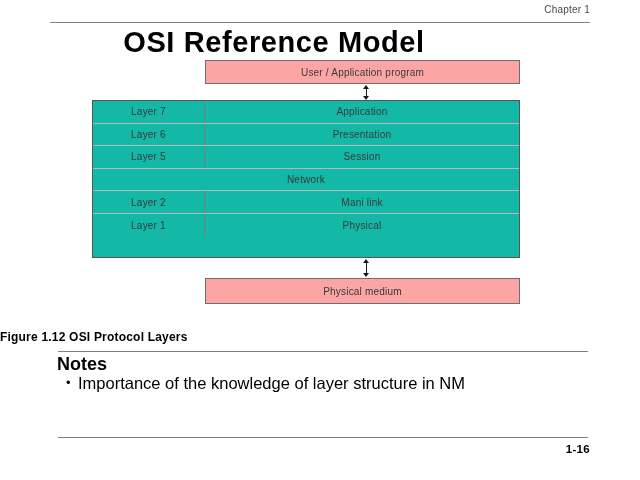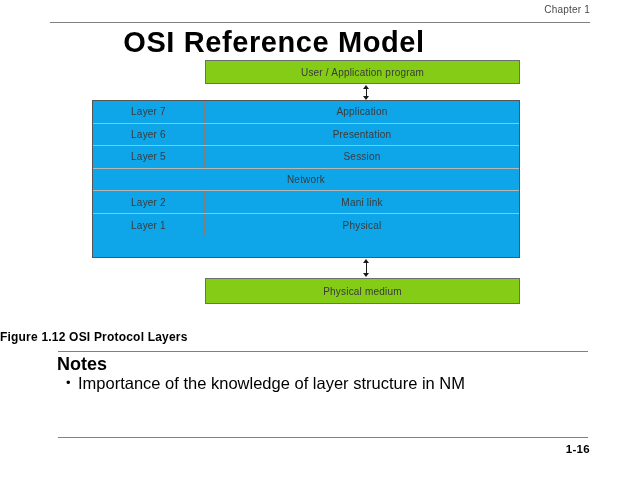--- a/index.html
+++ b/index.html
@@ -54,21 +54,21 @@
     font-weight: bold;
     letter-spacing: 0.6px;
     color: #000;
   }
 
   
   .box {
     position: absolute;
     box-sizing: border-box;
     border: 1px solid #6e6e6e;
-    background: #84cc16;
+    background: #fca5a5;
     font-size: 10px;
     color: #3a3a3a;
     display: flex;
     align-items: center;
     justify-content: center;
     letter-spacing: 0.2px;
     white-space: nowrap;
   }
   .box-user    { left: 205px; top: 60px;  width: 315px; height: 24px; }
   .box-medium  { left: 205px; top: 278px; width: 315px; height: 26px; }
@@ -101,21 +101,21 @@
 
   
   .layer-table {
     position: absolute;
     left: 92px;
     top: 100px;
     width: 428px;
     height: 158px;
     box-sizing: border-box;
     border: 1px solid #555555;
-    background: #0ea5e9;
+    background: #14b8a6;
   }
   .layer-row {
     display: flex;
     height: 22.57px;
     box-sizing: border-box;
     border-bottom: 1px solid #b7b7b7;
   }
   .layer-row:last-child { border-bottom: none; }
   .layer-num {
     width: 112px;

